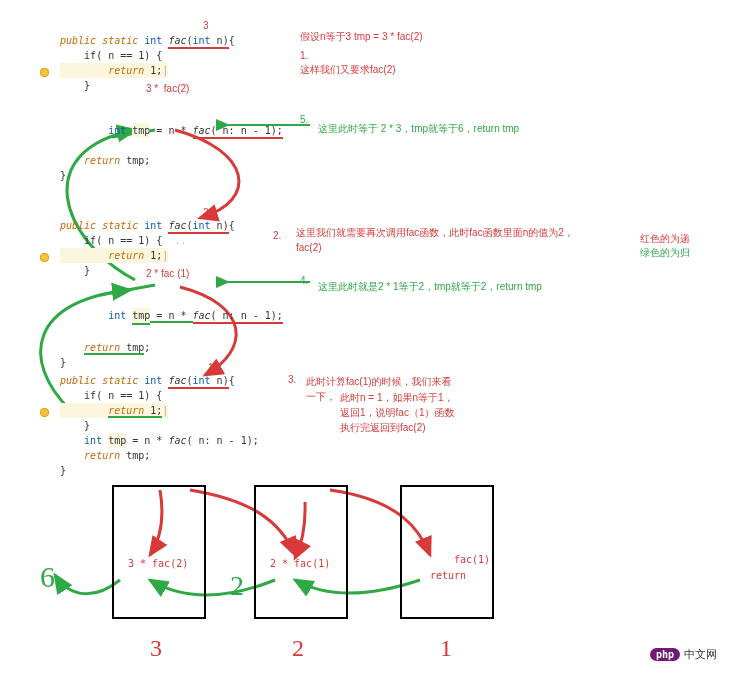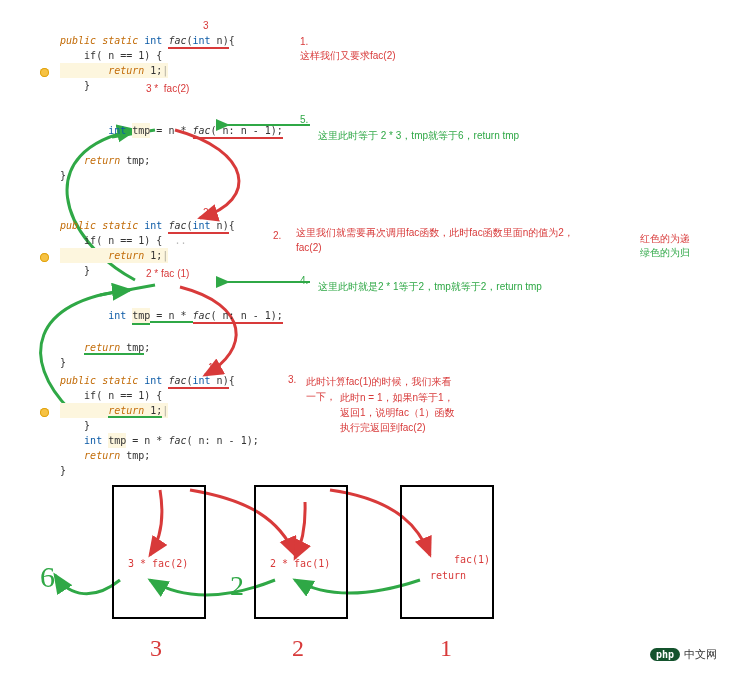--- a/index.html
+++ b/index.html
@@ -20,21 +20,21 @@
   .cmt-green{color:#2fa846; font-family:"Microsoft YaHei",sans-serif; font-size:10px;}
   .abs{position:absolute;}
   .ul{text-decoration:none; border-bottom:2px solid #d83a3a; padding-bottom:1px;}
   .ulg{border-bottom:2px solid #2fa846;}
   .bulb{width:9px;height:9px;border-radius:50%;background:#f6c244;box-shadow:0 0 0 1px #e0a20f inset;}
   .stack-box{position:absolute; border:2px solid #000;}
   .stack-label{position:absolute; color:#d83a3a; font-size:10px; font-family:Consolas,monospace;}
   .hand-num{position:absolute; color:#d83a3a; font-size:24px; font-family:Comic Sans MS,cursive;}
   .hand-num-g{color:#2fa846;}
   .logo{position:absolute; display:flex; align-items:center; gap:4px; font-size:11px;}
-  .logo .pill{background:#14532d;color:#fff;font-weight:bold;border-radius:10px;padding:1px 6px;font-size:10px;}
+  .logo .pill{background:#701a75;color:#fff;font-weight:bold;border-radius:10px;padding:1px 6px;font-size:10px;}
   .note-block{position:absolute;}
 </style>
 </head>
 <body>
 
 <div class="stage">
 
 <svg width="737" height="680">
   <defs>
     <marker id="arR" markerWidth="8" markerHeight="8" refX="6" refY="3" orient="auto">
@@ -78,27 +78,28 @@
   <div class="line" style="position:relative;">
     <span class="abs cmt-red" style="top:-12px;left:86px;">3 *  fac(2)</span>
     <span>    </span><span class="ty">int</span> <span class="hl">tmp</span><span> = n * </span><span class="fn ul">fac</span><span class="ul">( n: n - 1);</span>
   </div>
   <div class="line">    <span class="kw">return</span> tmp;</div>
   <div class="line">}</div>
 </div>
 <div class="bulb abs" style="left:40px;top:68px;"></div>
 
 <div class="note-block" style="left:300px; top:30px; width:260px;">
+  <div class="cmt-red">假设n等于3    tmp = 3 * fac(2)</div>
   <div style="display:flex;gap:6px;margin-top:6px;">
         <span class="cmt-red">1.</span>
       </div>
   <div class="cmt-red" style="margin-top:2px">这样我们又要求fac(2)</div>
 </div>
 <div class="abs cmt-green" style="left:300px;top:114px;">5.</div>
-<div class="abs cmt-green" style="left:318px;top:122px;width:300px;margin-top:7px;">这里此时等于 2 * 3，tmp就等于6，return tmp</div>
+<div class="abs cmt-green" style="left:318px;top:122px;width:300px;">这里此时等于 2 * 3，tmp就等于6，return tmp</div>
 
 <div class="abs cmt-red" style="left:203px;top:207px;">2</div>
 <div class="code-block" style="left:60px; top:218px;">
   <div class="line"><span class="kw">public</span> <span class="kw">static</span> <span class="ty">int</span> <span class="fn ul">fac</span><span class="ul">(<span class="ty">int</span> <span>n</span>)</span>{</div>
   <div class="line">    <span>if( n == 1) {</span><span style="color:#bbb">  ..</span></div>
   <div class="line hl">        <span class="kw">return</span> 1;<span style="opacity:.4">|</span></div>
   <div class="line">    <span>}</span></div>
   <div class="line" style="position:relative;">
     <span class="abs cmt-red" style="top:-12px;left:86px;">2 * fac (1)</span>
     <span>    </span><span class="ty">int</span> <span class="hl ulg">tmp</span><span class="ulg"> = n * </span><span class="fn ul">fac</span><span class="ul">( n: n - 1);</span>

